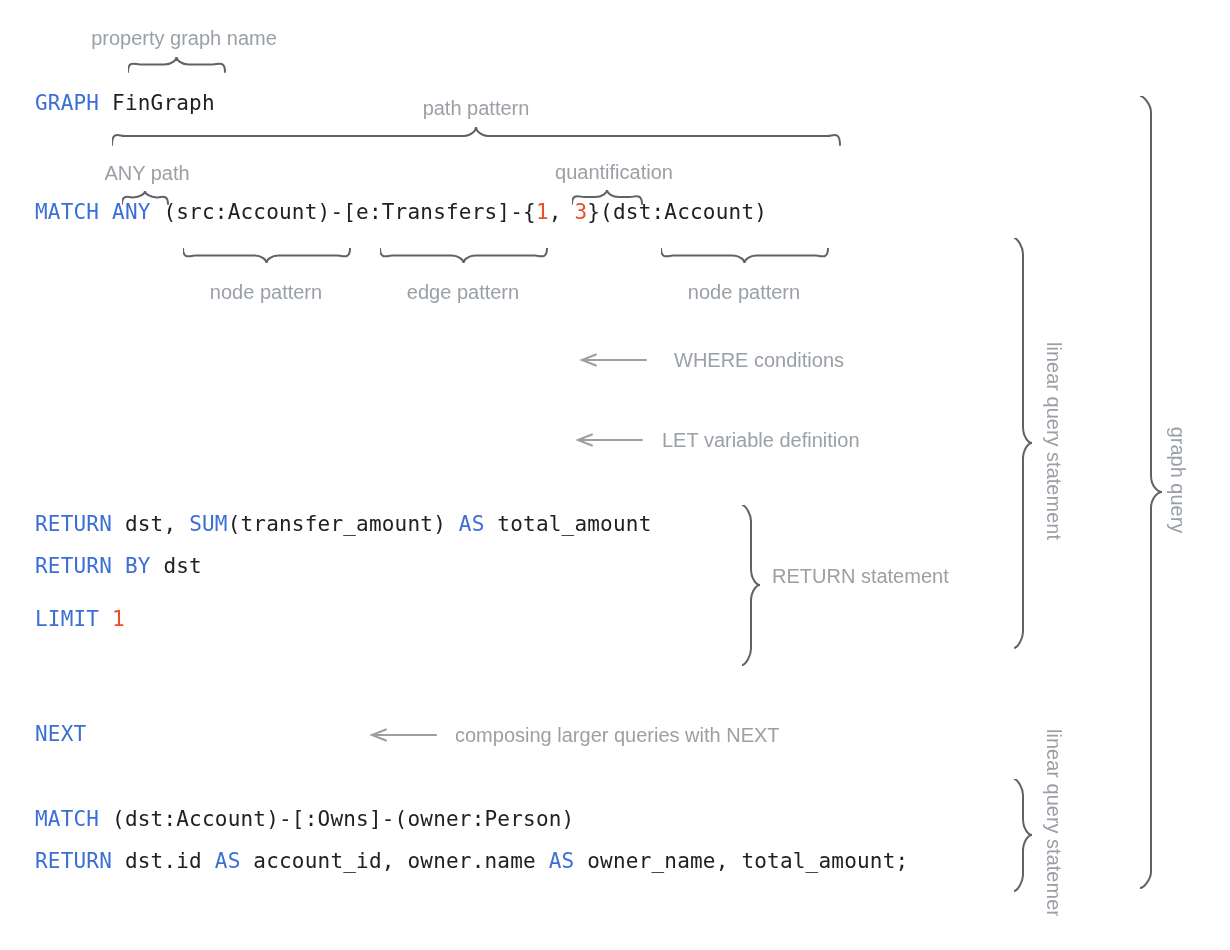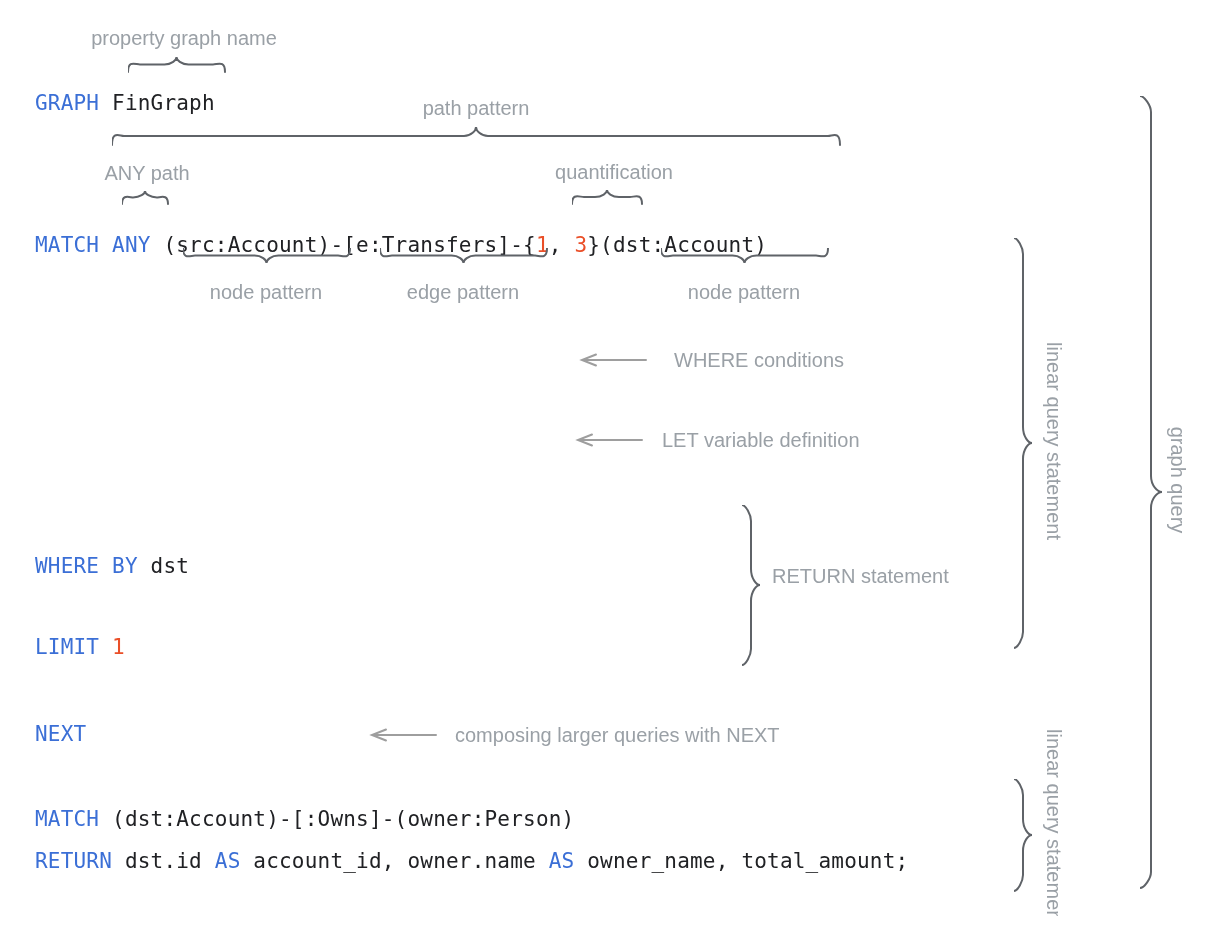--- a/index.html
+++ b/index.html
@@ -44,21 +44,21 @@
 
   <div class="lbl center" style="left:147px; top:162px">ANY path</div>
   <div class="lbl center" style="left:614px; top:161px">quantification</div>
   <div class="brace" style="left:122px; top:191px"><svg width="48" height="15" viewBox="0 0 48 15">
         <path d="M 0 13 C 0 2.6, 7.199999999999999 6.5, 12 6.5 L 11 6.5 C 18.2 6.5, 23 2.6, 23 0 C 23 2.6, 27.8 6.5, 35 6.5 L 34 6.5 C 38.8 6.5, 46 2.6, 46 13" fill="none" stroke="#5f6368" stroke-width="2" stroke-linecap="round"></path>
       </svg></div>
   <div class="brace" style="left:572px; top:190px"><svg width="72" height="16" viewBox="0 0 72 16">
         <path d="M 0 14 C 0 2.8000000000000003, 7.199999999999999 7, 12 7 L 23 7 C 30.2 7, 35 2.8000000000000003, 35 0 C 35 2.8000000000000003, 39.8 7, 47 7 L 58 7 C 62.8 7, 70 2.8000000000000003, 70 14" fill="none" stroke="#5f6368" stroke-width="2" stroke-linecap="round"></path>
       </svg></div>
 
-  <div class="code" style="top:232px"><span class="kw">MATCH ANY</span><span> (src:Account)-[e:Transfers]-{</span><span class="num">1</span><span>, </span><span class="num">3</span><span>}(dst:Account)</span></div>
+  <div class="code" style="top:199px"><span class="kw">MATCH ANY</span><span> (src:Account)-[e:Transfers]-{</span><span class="num">1</span><span>, </span><span class="num">3</span><span>}(dst:Account)</span></div>
 
   <div class="brace" style="left:183px; top:248px"><svg width="169" height="17" viewBox="0 0 169 17">
         <path d="M 0 0 C 0 12, 7.199999999999999 7.5, 12 7.5 L 71.5 7.5 C 78.7 7.5, 83.5 12, 83.5 15 C 83.5 12, 88.3 7.5, 95.5 7.5 L 155 7.5 C 159.8 7.5, 167 12, 167 0" fill="none" stroke="#5f6368" stroke-width="2" stroke-linecap="round"></path>
       </svg></div>
   <div class="brace" style="left:380px; top:248px"><svg width="169" height="17" viewBox="0 0 169 17">
         <path d="M 0 0 C 0 12, 7.199999999999999 7.5, 12 7.5 L 71.5 7.5 C 78.7 7.5, 83.5 12, 83.5 15 C 83.5 12, 88.3 7.5, 95.5 7.5 L 155 7.5 C 159.8 7.5, 167 12, 167 0" fill="none" stroke="#5f6368" stroke-width="2" stroke-linecap="round"></path>
       </svg></div>
   <div class="brace" style="left:661px; top:248px"><svg width="169" height="17" viewBox="0 0 169 17">
         <path d="M 0 0 C 0 12, 7.199999999999999 7.5, 12 7.5 L 71.5 7.5 C 78.7 7.5, 83.5 12, 83.5 15 C 83.5 12, 88.3 7.5, 95.5 7.5 L 155 7.5 C 159.8 7.5, 167 12, 167 0" fill="none" stroke="#5f6368" stroke-width="2" stroke-linecap="round"></path>
       </svg></div>
@@ -69,22 +69,23 @@
   <div class="arrow" style="left:578px; top:352px"><svg width="70" height="16" viewBox="0 0 70 16">
         <path d="M 68 8 L 4 8 M 18 2.5 L 4 8 L 18 13.5" fill="none" stroke="#9e9e9e" stroke-width="2" stroke-linecap="round"></path>
       </svg></div>
   <div class="lbl" style="left:674px; top:349px">WHERE conditions</div>
 
   <div class="arrow" style="left:574px; top:432px"><svg width="70" height="16" viewBox="0 0 70 16">
         <path d="M 68 8 L 4 8 M 18 2.5 L 4 8 L 18 13.5" fill="none" stroke="#9e9e9e" stroke-width="2" stroke-linecap="round"></path>
       </svg></div>
   <div class="lbl" style="left:662px; top:429px">LET variable definition</div>
 
-  <div class="code" style="top:553px"><span class="kw">WHERE BY</span><span> dst</span></div>
-  <div class="code" style="top:634px"><span class="kw">LIMIT</span><span> </span><span class="num">1</span></div>
+  <div class="code" style="top:511px"><span class="kw">RETURN</span><span> dst, </span><span class="kw">SUM</span><span>(transfer_amount) </span><span class="kw">AS</span><span> total_amount</span></div>
+  <div class="code" style="top:553px"><span class="kw">RETURN BY</span><span> dst</span></div>
+  <div class="code" style="top:606px"><span class="kw">LIMIT</span><span> </span><span class="num">1</span></div>
   <div class="brace" style="left:742px; top:505px"><svg width="20" height="162" viewBox="0 0 20 162">
         <path d="M 0 0 C 3.6 0, 9 9.6, 9 16 L 9 64 C 9 73.6, 14.4 80, 18 80 C 14.4 80, 9 86.4, 9 96 L 9 144 C 9 150.4, 3.6 160, 0 160" fill="none" stroke="#5f6368" stroke-width="2" stroke-linecap="round"></path>
       </svg></div>
   <div class="lbl" style="left:772px; top:565px">RETURN statement</div>
 
   <div class="code" style="top:721px"><span class="kw">NEXT</span></div>
   <div class="arrow" style="left:368px; top:727px"><svg width="70" height="16" viewBox="0 0 70 16">
         <path d="M 68 8 L 4 8 M 18 2.5 L 4 8 L 18 13.5" fill="none" stroke="#9e9e9e" stroke-width="2" stroke-linecap="round"></path>
       </svg></div>
   <div class="lbl" style="left:455px; top:724px">composing larger queries with NEXT</div>

